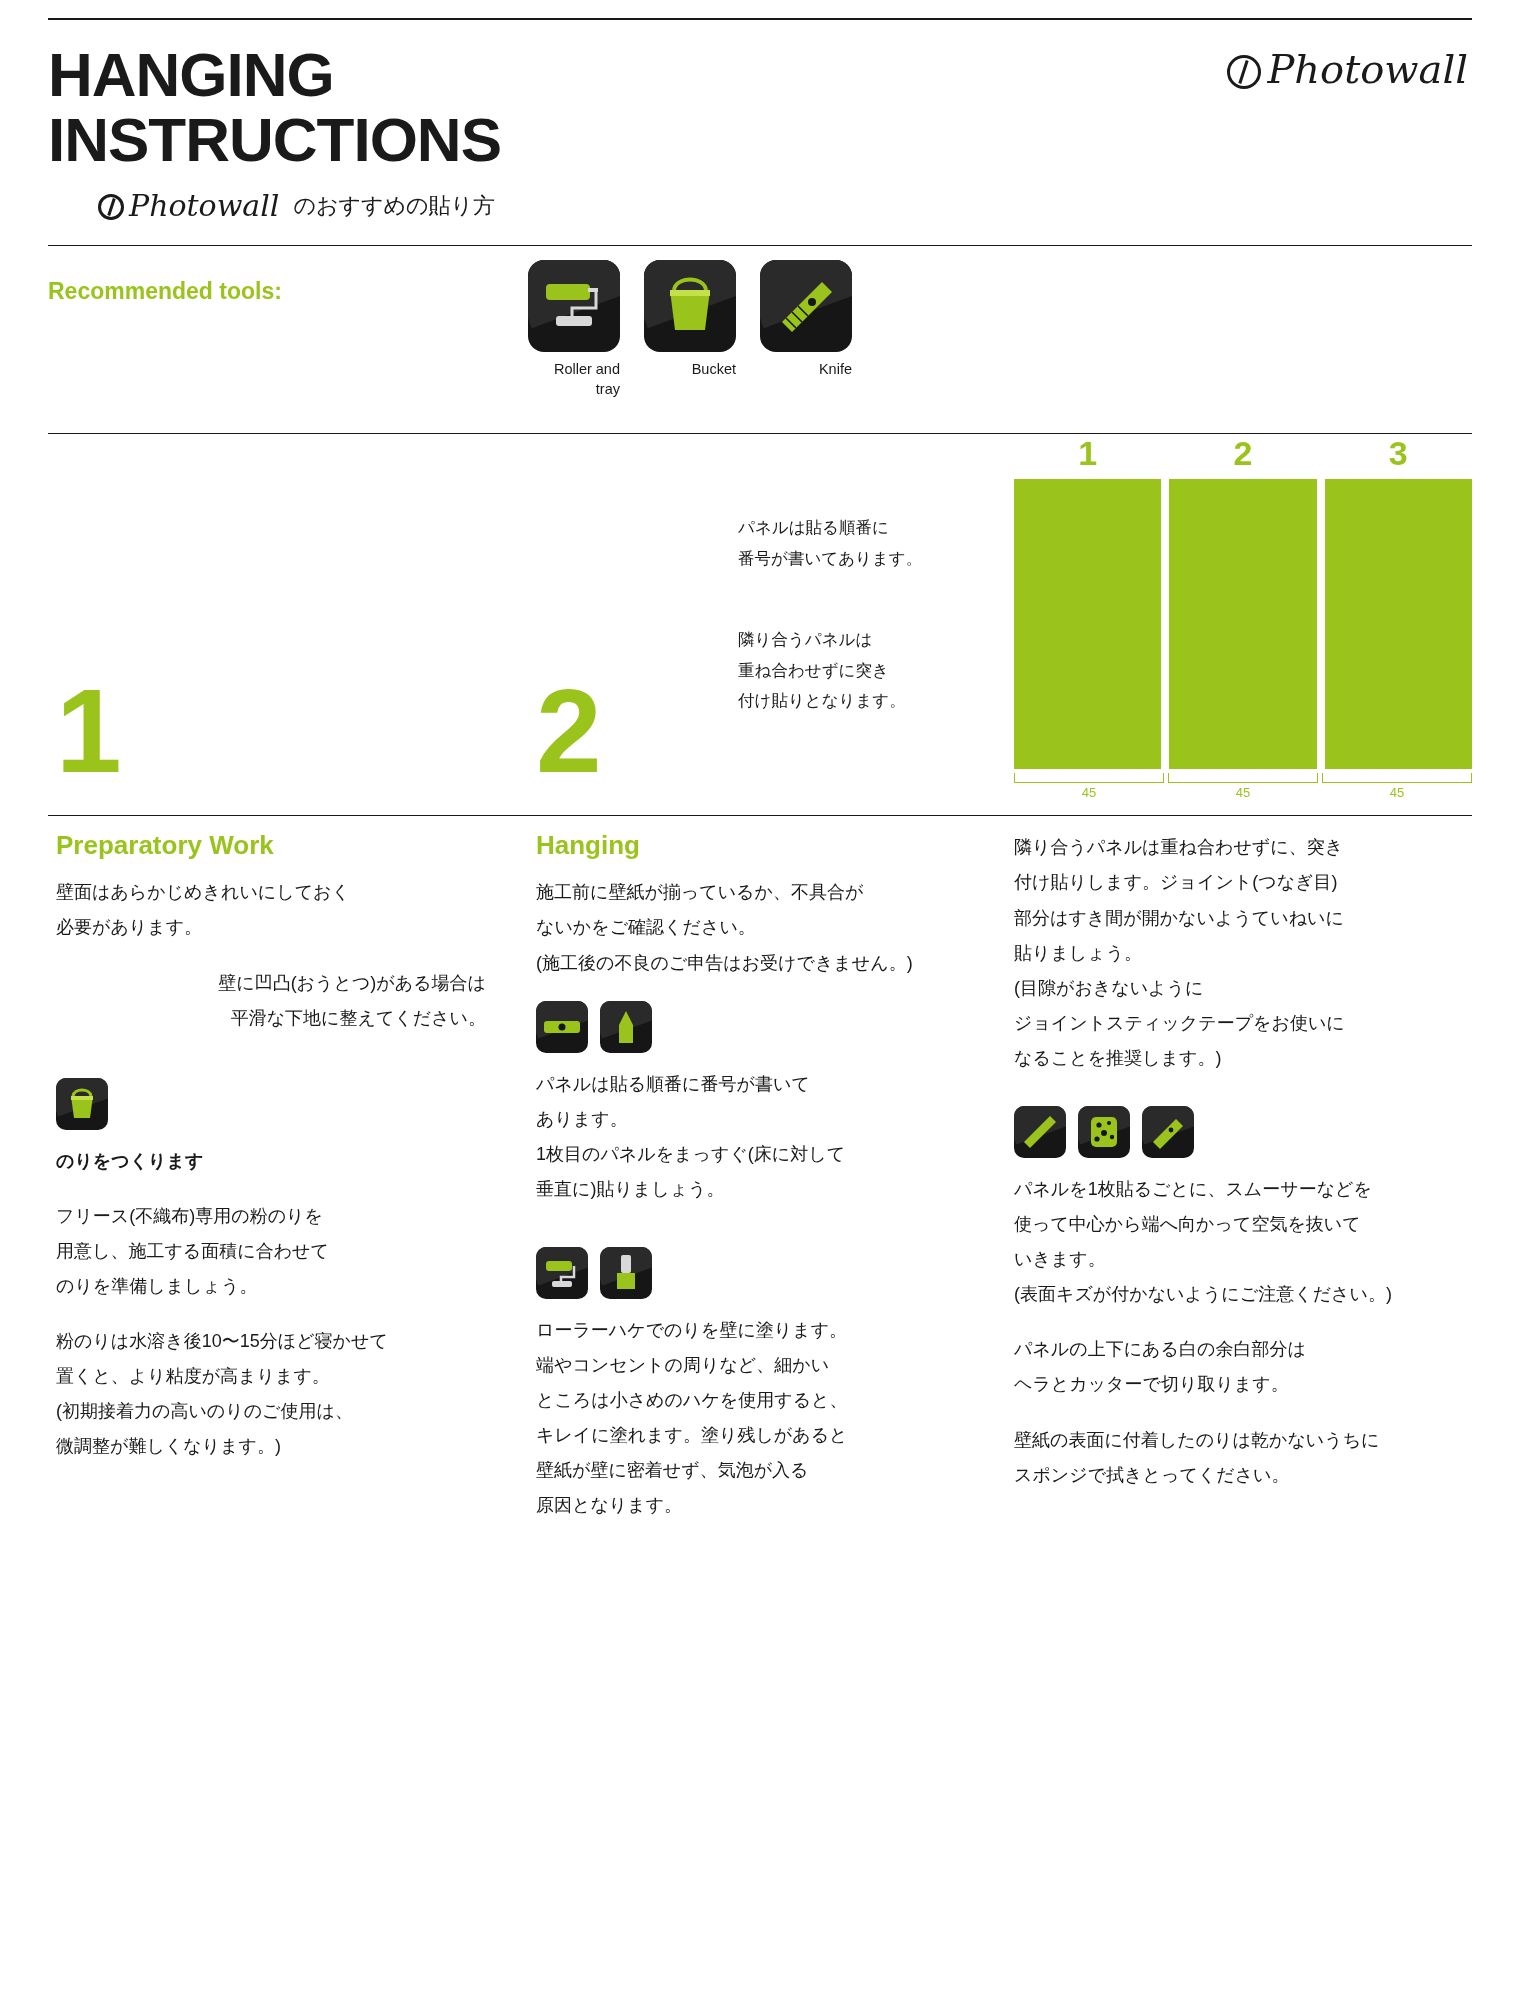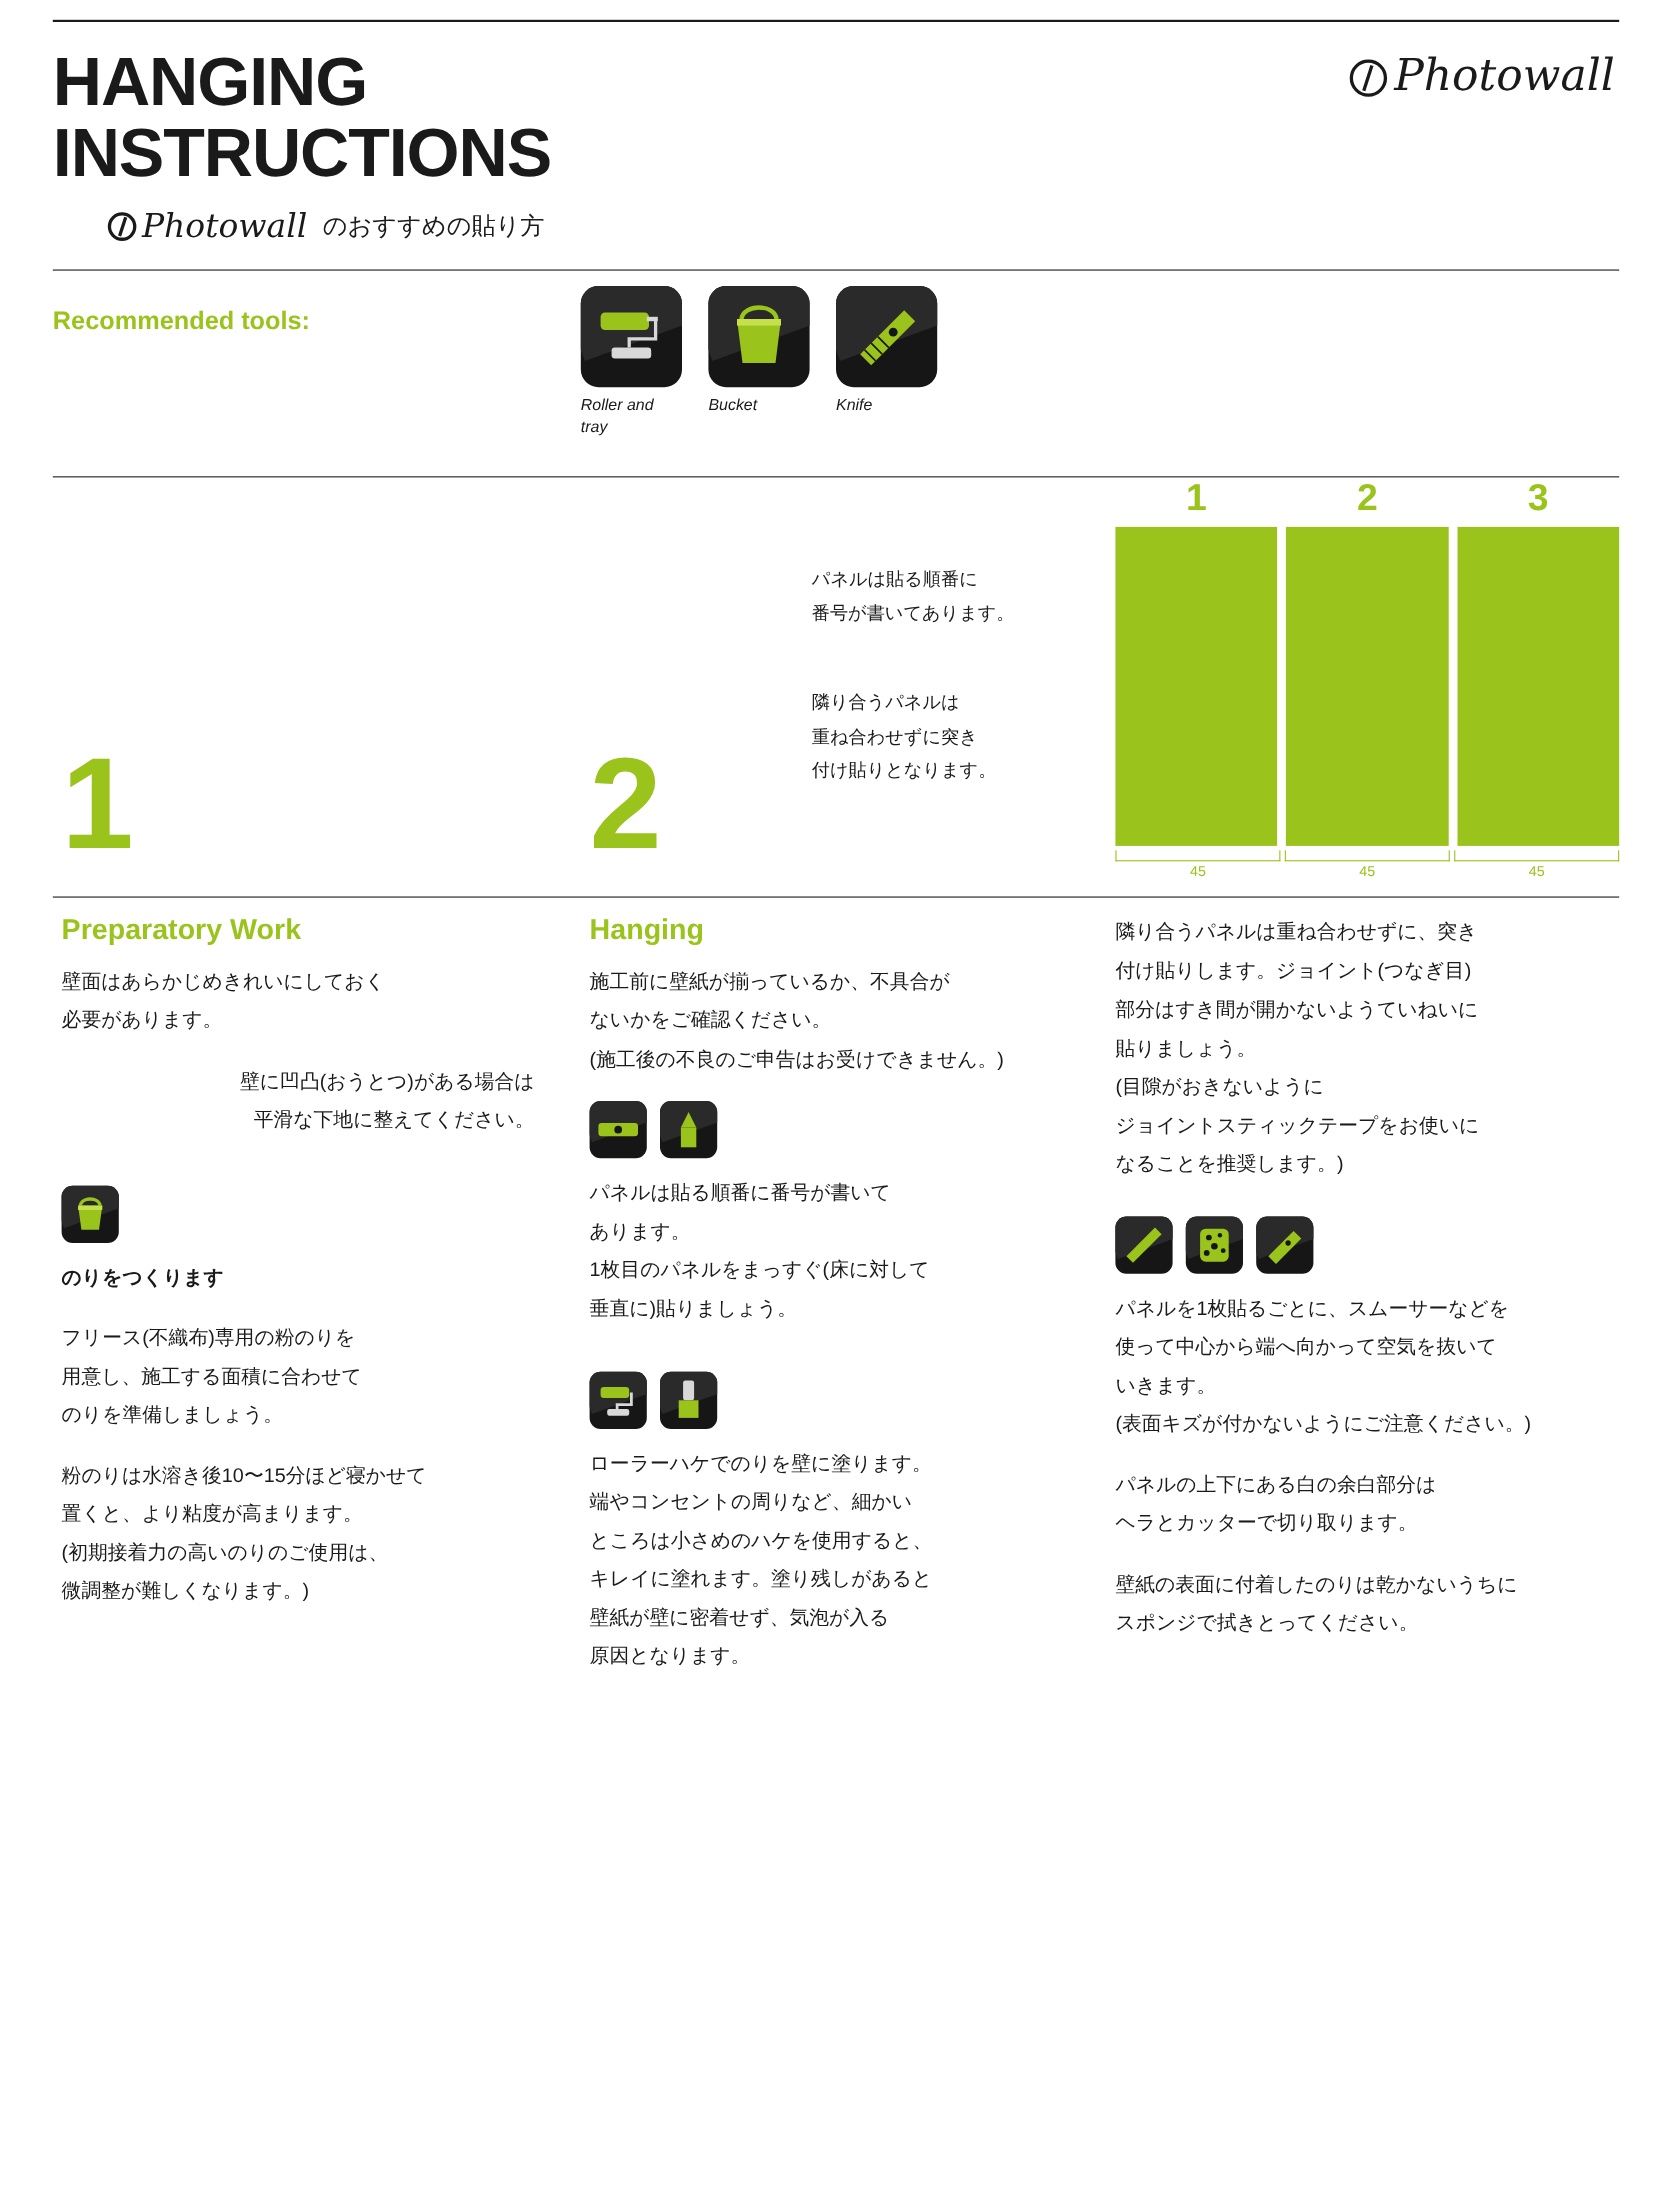--- a/index.html
+++ b/index.html
@@ -105,22 +105,21 @@
     font-weight: bold;
     width: 480px;
     padding-top: 18px;
   }
   .tools-list {
     display: flex;
     gap: 24px;
   }
   .tool {
     width: 92px;
-    text-align: left;
-    font-style: italic;
+    text-align: right;
   }
   .tool-icon {
     width: 92px; height: 92px;
     border-radius: 16px;
     background: #161616;
     position: relative;
     overflow: hidden;
   }
   .tool-icon::after {
     content: "";

